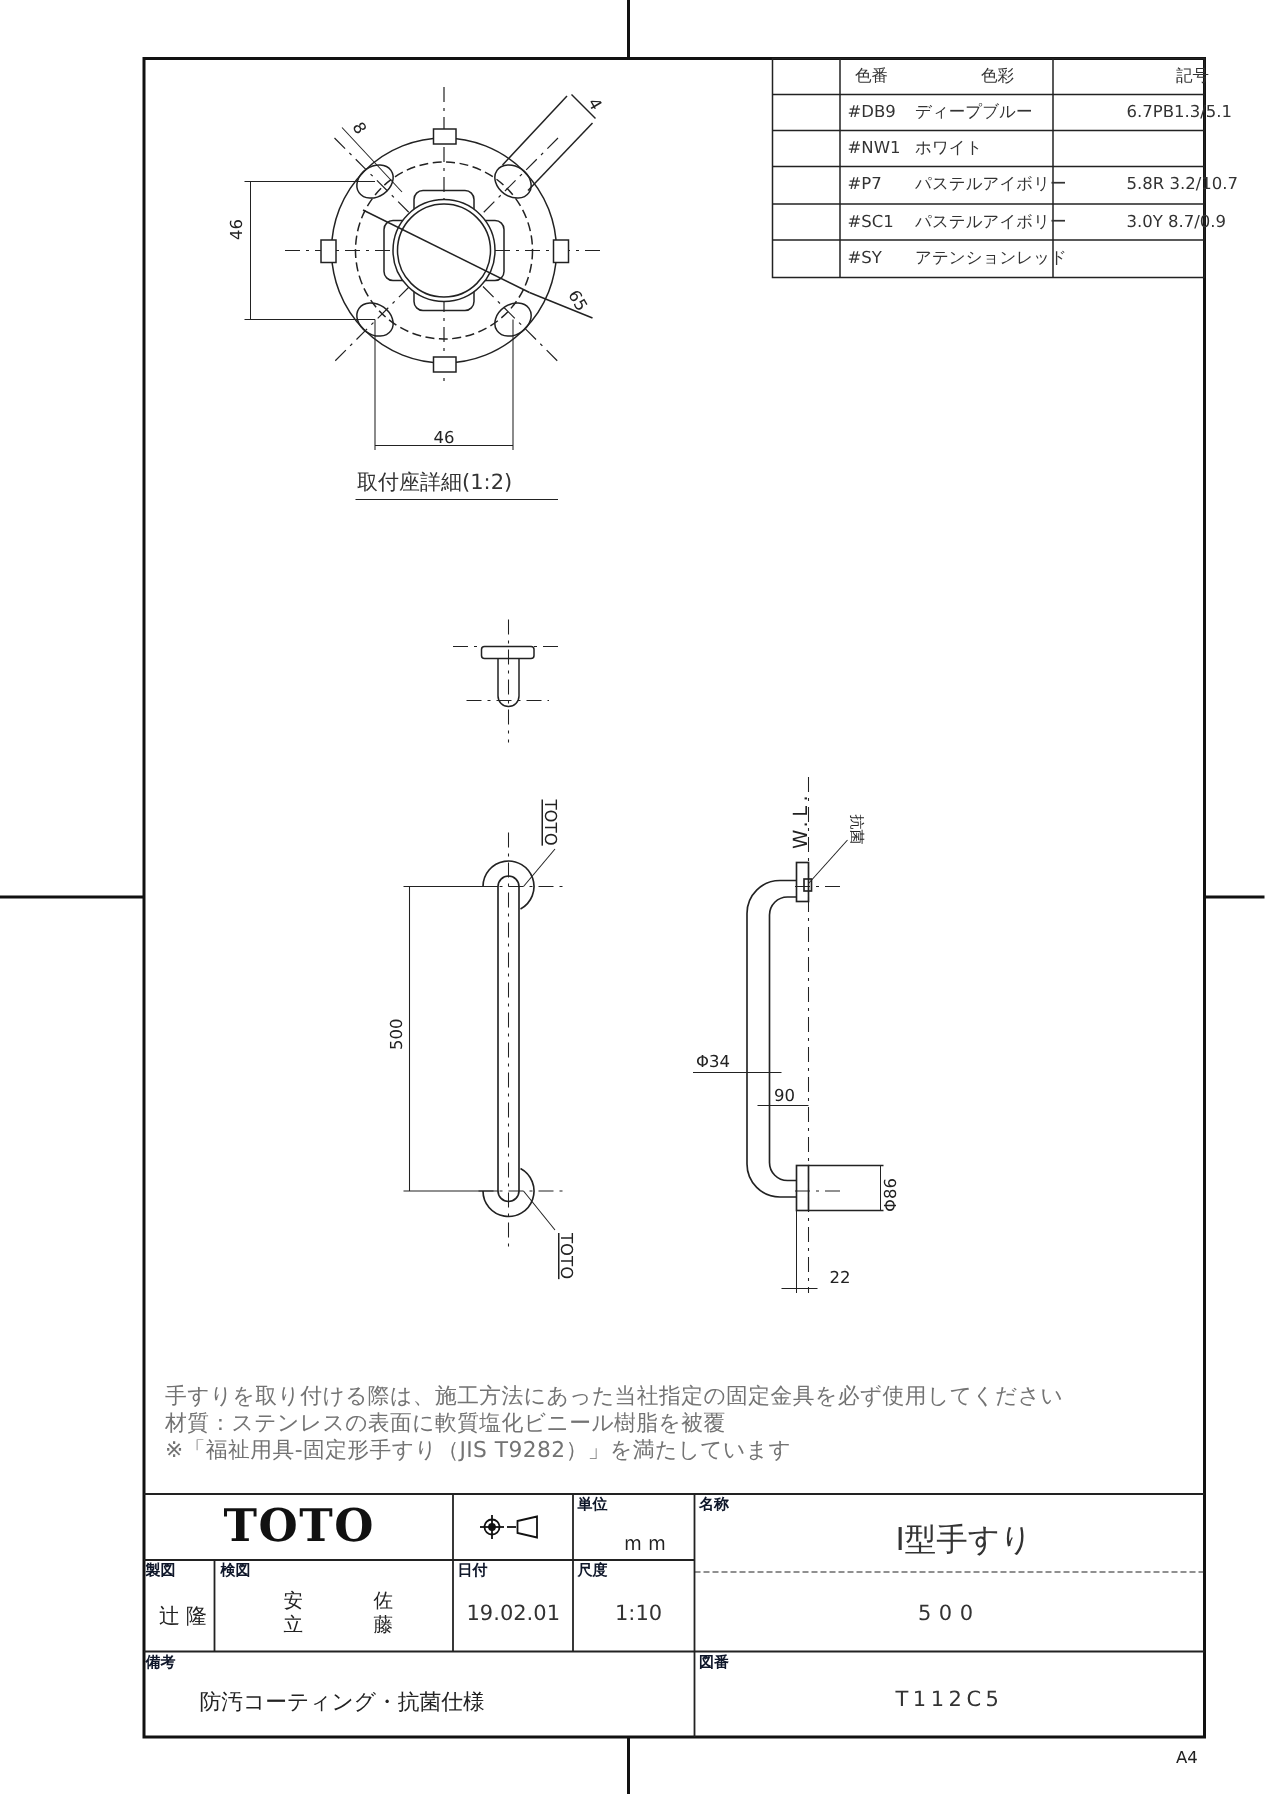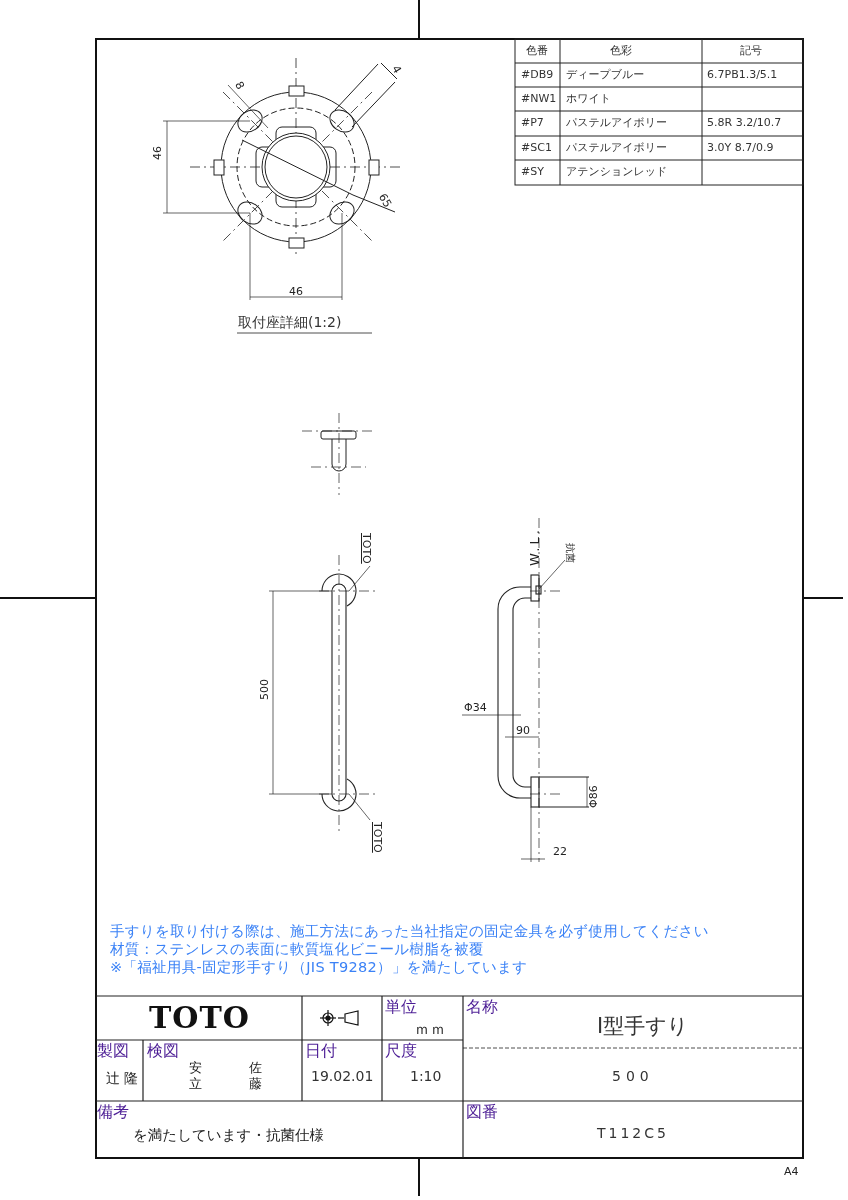--- a/index.html
+++ b/index.html
@@ -1,25 +1,25 @@
 <!DOCTYPE html>
 <html><head>
 <meta charset="utf-8">
 <style>
   html, body { margin: 0; padding: 0; background: #fff; }
   body { width: 848px; height: 1200px; position: relative; overflow: hidden;
          font-family: "DejaVu Sans", sans-serif; color: #222; }
   svg { position: absolute; left: 0; top: 0; }
   .t { position: absolute; white-space: nowrap; line-height: 1; }
   .small { font-size: 11px; }
-  .cell-label { font-size: 16px; color: #4c1d95; }
+  .cell-label { font-size: 10px; color: #0f172a; font-weight: bold; }
   .big { font-size: 14px; color: #333; }
-  .ct { font-size: 11px; color: #333; }
+  .ct { font-size: 11px; color: #333; margin-left: 44px; }
   .logo { font-family: "DejaVu Serif", serif; font-weight: bold; font-size: 30px; letter-spacing: 1px; color: #111; }
-  .note { font-size: 14.5px; color: #3b82f6; letter-spacing: 0.3px; }
+  .note { font-size: 14.5px; color: #737373; letter-spacing: 0.3px; }
 </style>
 </head>
 <body>
 
 <svg width="848" height="1200" viewBox="0 0 848 1200">
   <g stroke="#111" fill="none" stroke-width="1.2">
 
     <rect x="96" y="39" width="707" height="1119" stroke-width="2"></rect>
 
     <line x1="419" y1="0" x2="419" y2="39" stroke-width="2"></line>
@@ -226,19 +226,19 @@
   <span class="t" style="left:249px;top:1061px;font-size:13px">佐</span>
   <span class="t" style="left:249px;top:1077px;font-size:13px">藤</span>
 
   <span class="t cell-label" style="left:305px;top:1043px">日付</span>
   <span class="t big" style="left:311px;top:1069px">19.02.01</span>
 
   <span class="t cell-label" style="left:385px;top:1043px">尺度</span>
   <span class="t big" style="left:410px;top:1069px">1:10</span>
 
   <span class="t cell-label" style="left:97px;top:1104px">備考</span>
-  <span class="t" style="left:133px;top:1128px;font-size:14.5px">を満たしています・抗菌仕様</span>
+  <span class="t" style="left:133px;top:1128px;font-size:14.5px">防汚コーティング・抗菌仕様</span>
 
   <span class="t cell-label" style="left:466px;top:1104px">図番</span>
   <span class="t big" style="left:597px;top:1126px;letter-spacing:3px">T112C5</span>
 </div>
 
 <span class="t small" style="left:784px;top:1166px">A4</span>
 
 </body></html>

